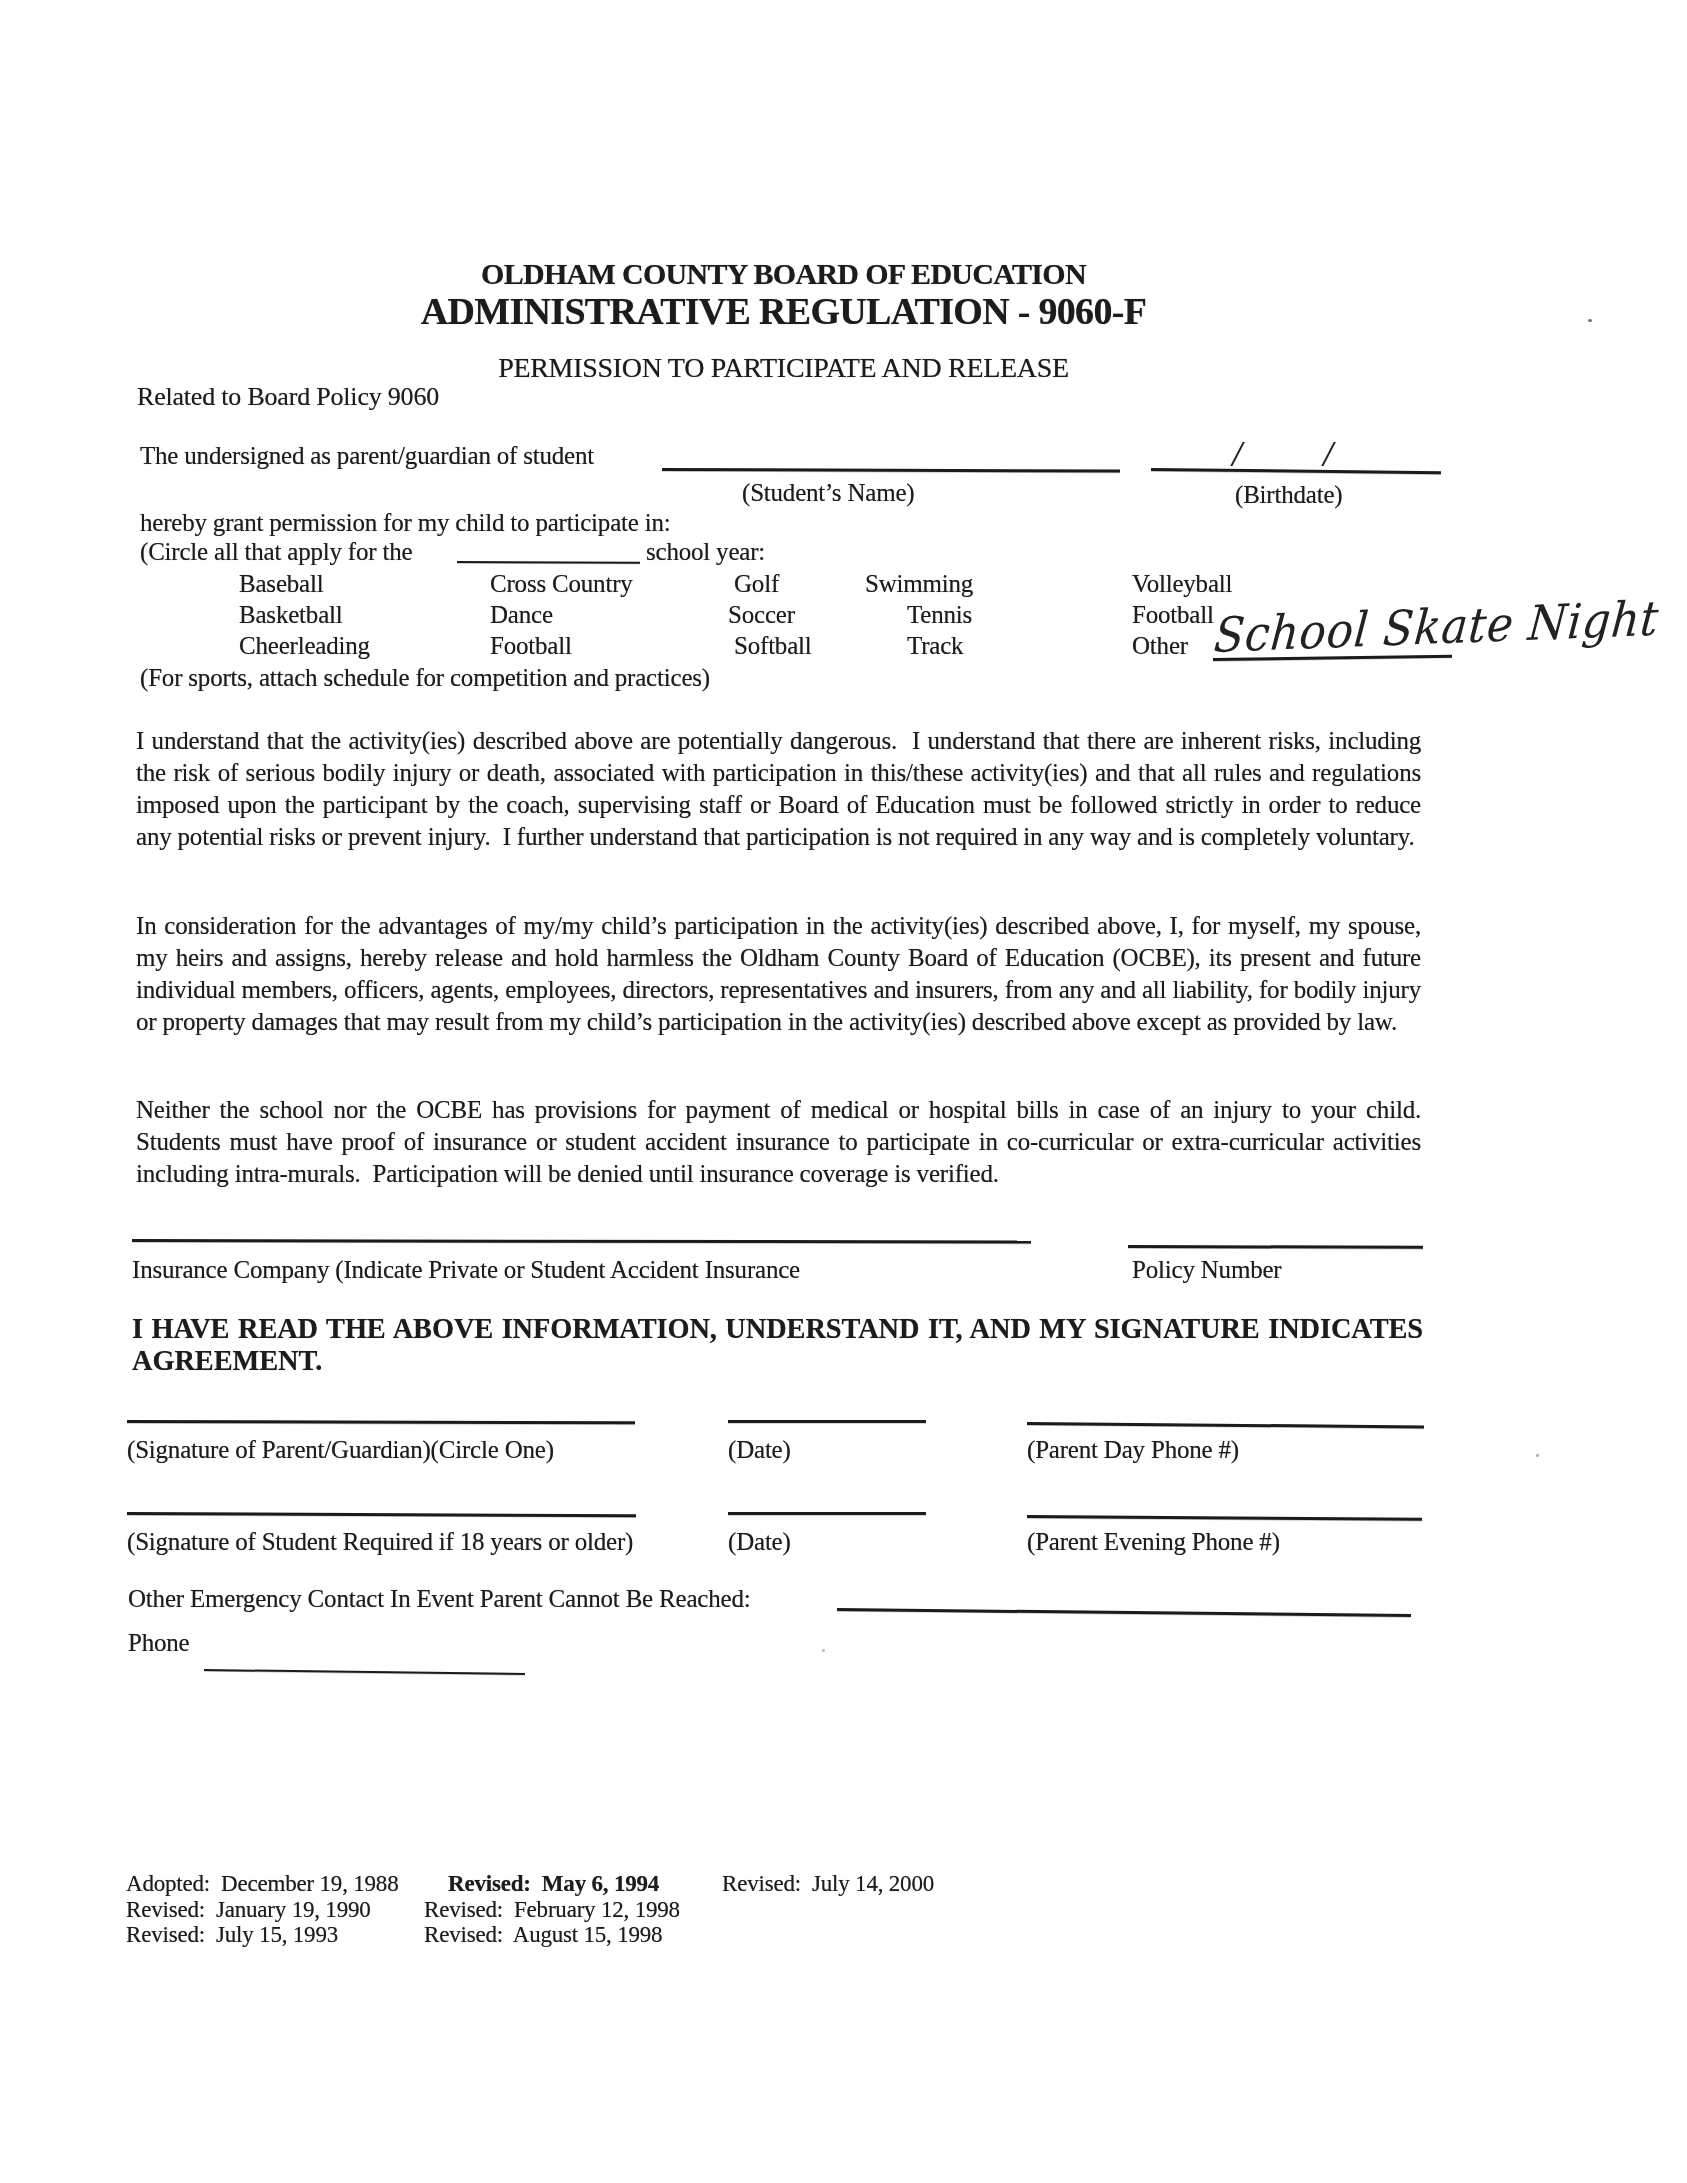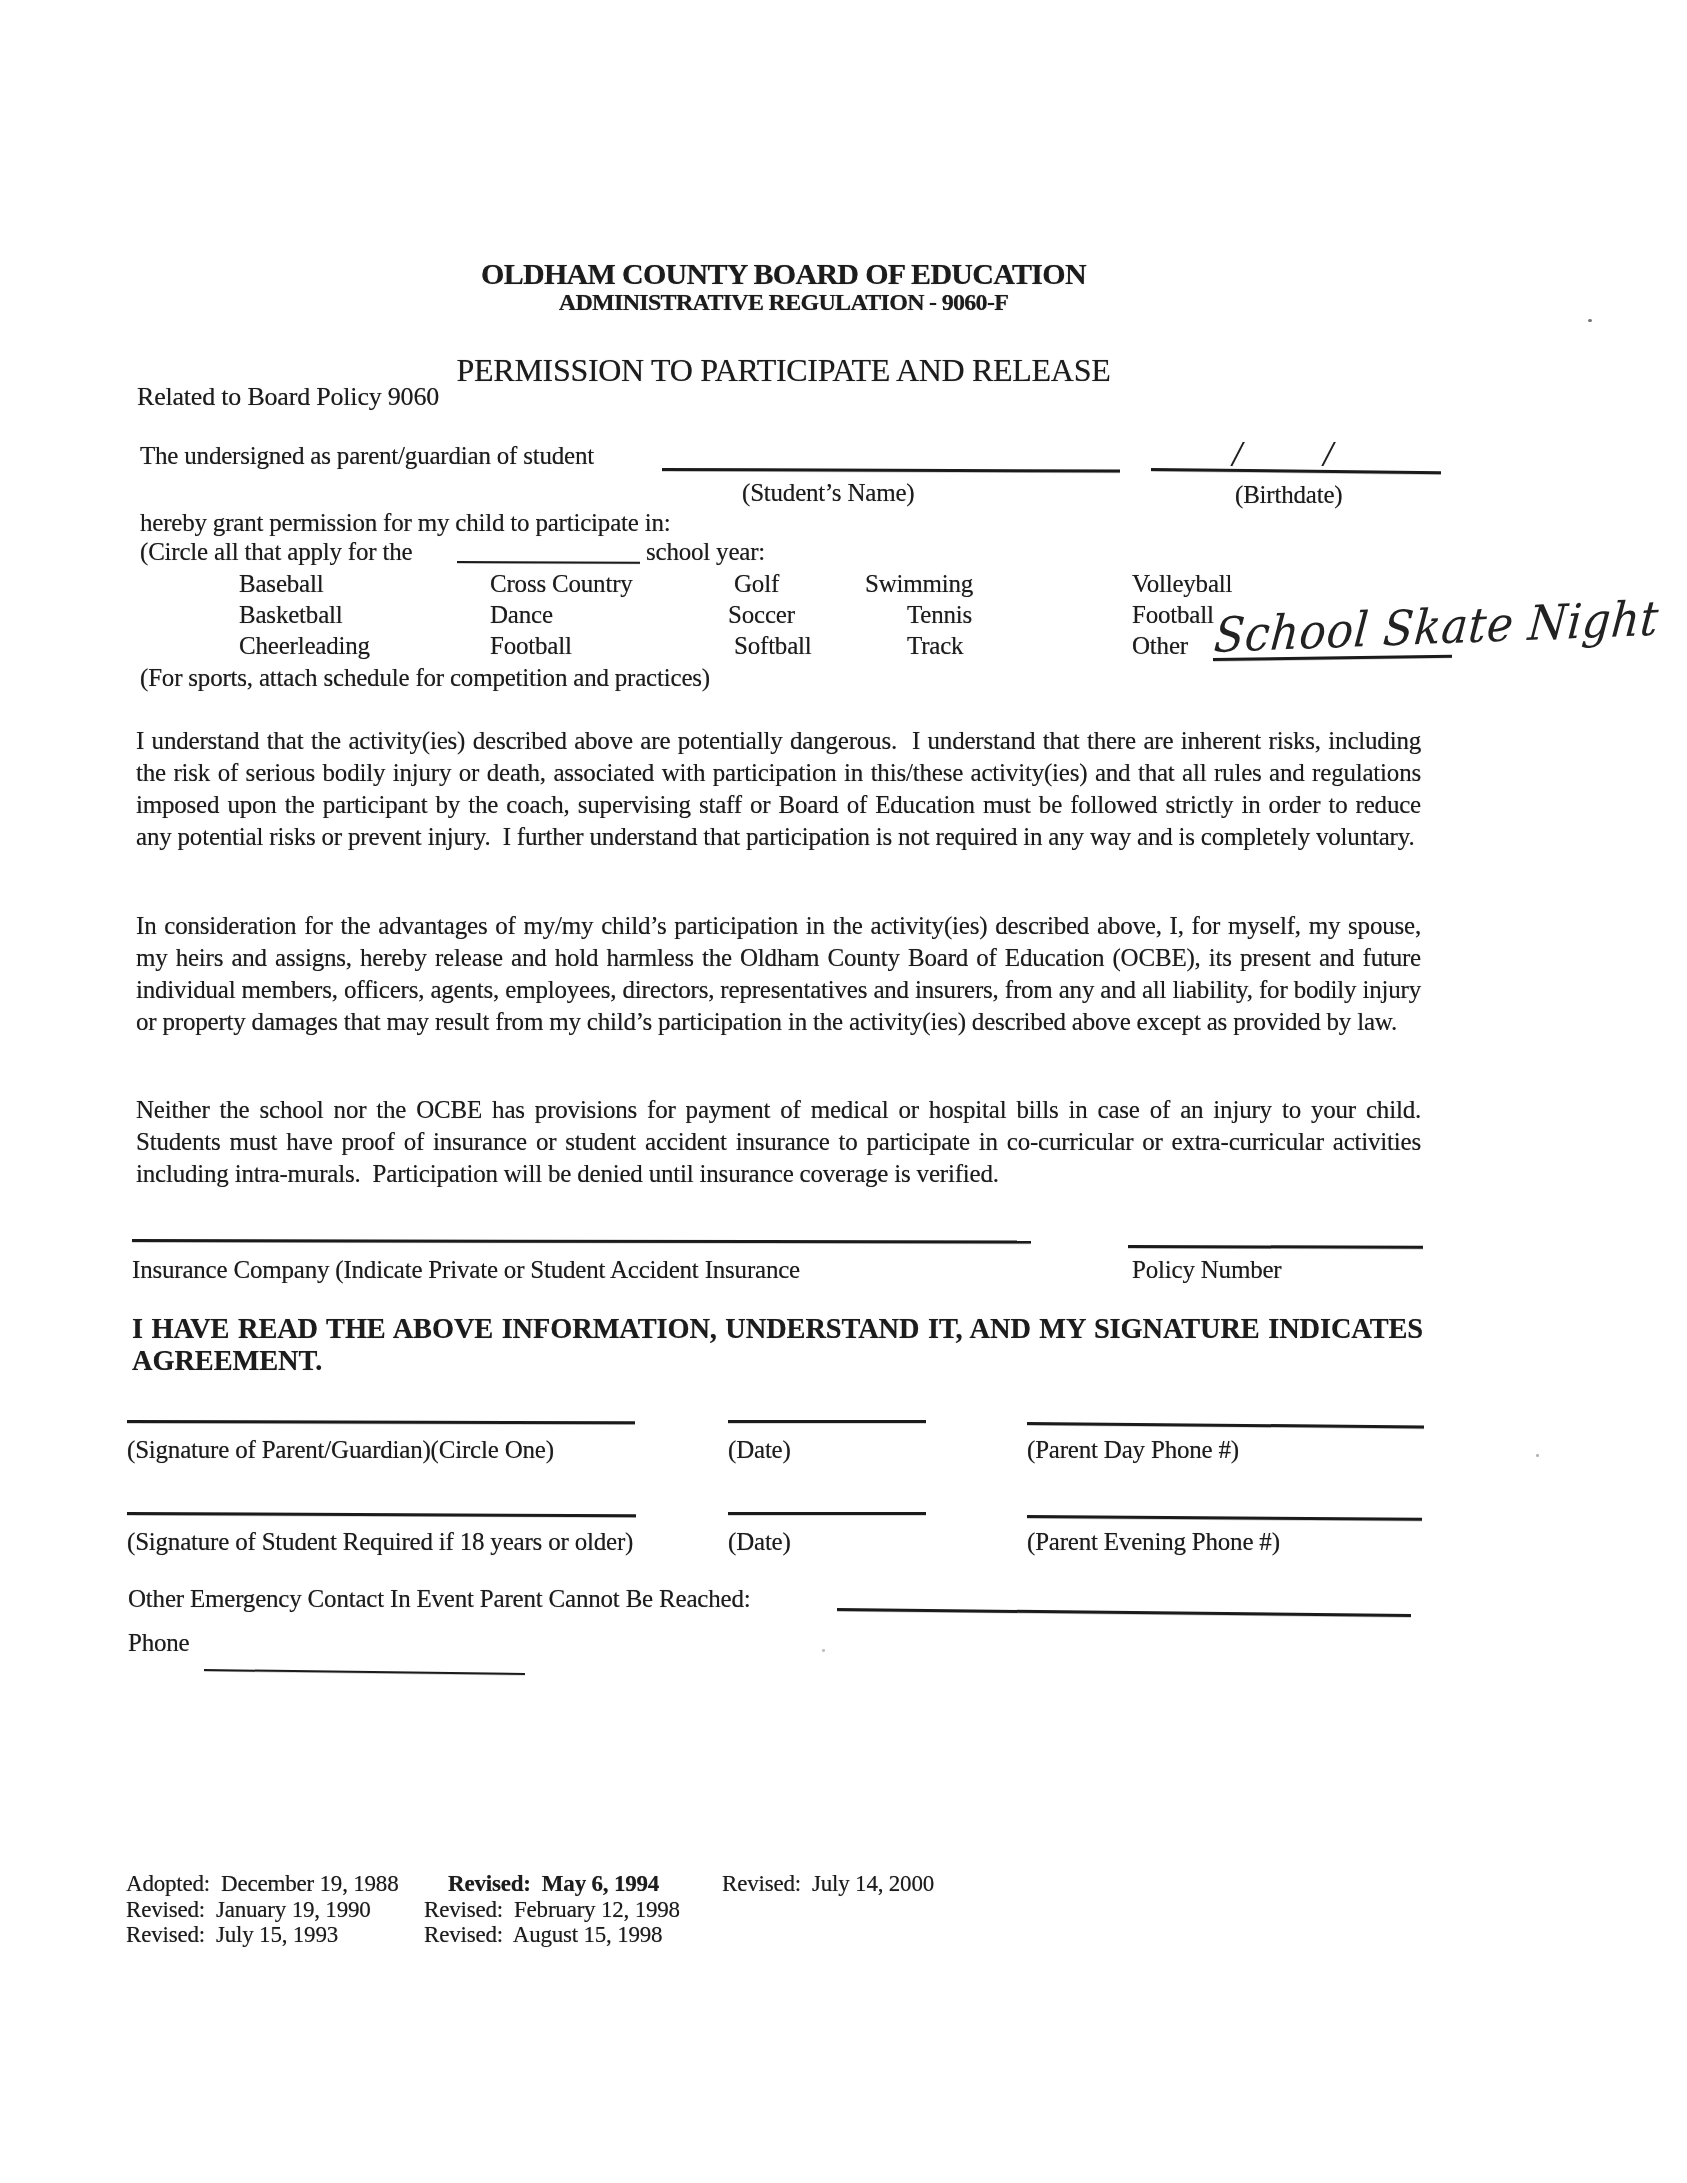--- a/index.html
+++ b/index.html
@@ -26,22 +26,22 @@
   .slash { position:absolute; font-size:36px; font-style:italic;
         text-shadow:0 0 0.7px rgba(20,20,20,.5); }
   .speck { position:absolute; background:#444; border-radius:50%; }
 </style>
 </head>
 <body>
 
 <div class="page">
 
   <div class="ctr bold" style="top:257px; font-size:30px; letter-spacing:-0.7px;">OLDHAM COUNTY BOARD OF EDUCATION</div>
-  <div class="ctr bold" style="top:289px; font-size:24px; letter-spacing:-0.7px;">ADMINISTRATIVE REGULATION - 9060-F</div>
-  <div class="ctr" style="top:352px; font-size:32px; letter-spacing:-0.3px;">PERMISSION TO PARTICIPATE AND RELEASE</div>
+  <div class="ctr bold" style="top:289px; font-size:38px; letter-spacing:-0.7px;">ADMINISTRATIVE REGULATION - 9060-F</div>
+  <div class="ctr" style="top:352px; font-size:28px; letter-spacing:-0.3px;">PERMISSION TO PARTICIPATE AND RELEASE</div>
   <div class="t" style="left:137px; top:382px; font-size:26px;">Related to Board Policy 9060</div>
 
   <div class="t" style="left:140px; top:442px;">The undersigned as parent/guardian of student</div>
   <div class="ul" style="left:662px; top:468px; width:458px; transform:rotate(.2deg);"></div>
   <div class="ul" style="left:1151px; top:468px; width:290px; transform:rotate(.65deg);"></div>
   <div class="slash" style="left:1232px; top:433px;">/</div>
   <div class="slash" style="left:1323px; top:433px;">/</div>
   <div class="t" style="left:742px; top:479px;">(Student’s Name)</div>
   <div class="t" style="left:1235px; top:481px;">(Birthdate)</div>
 

